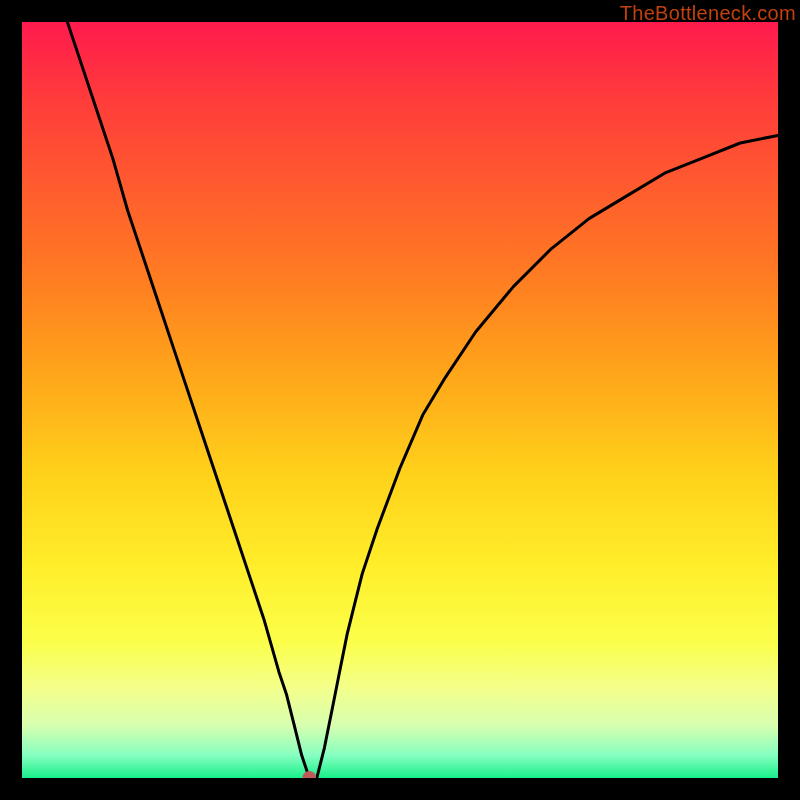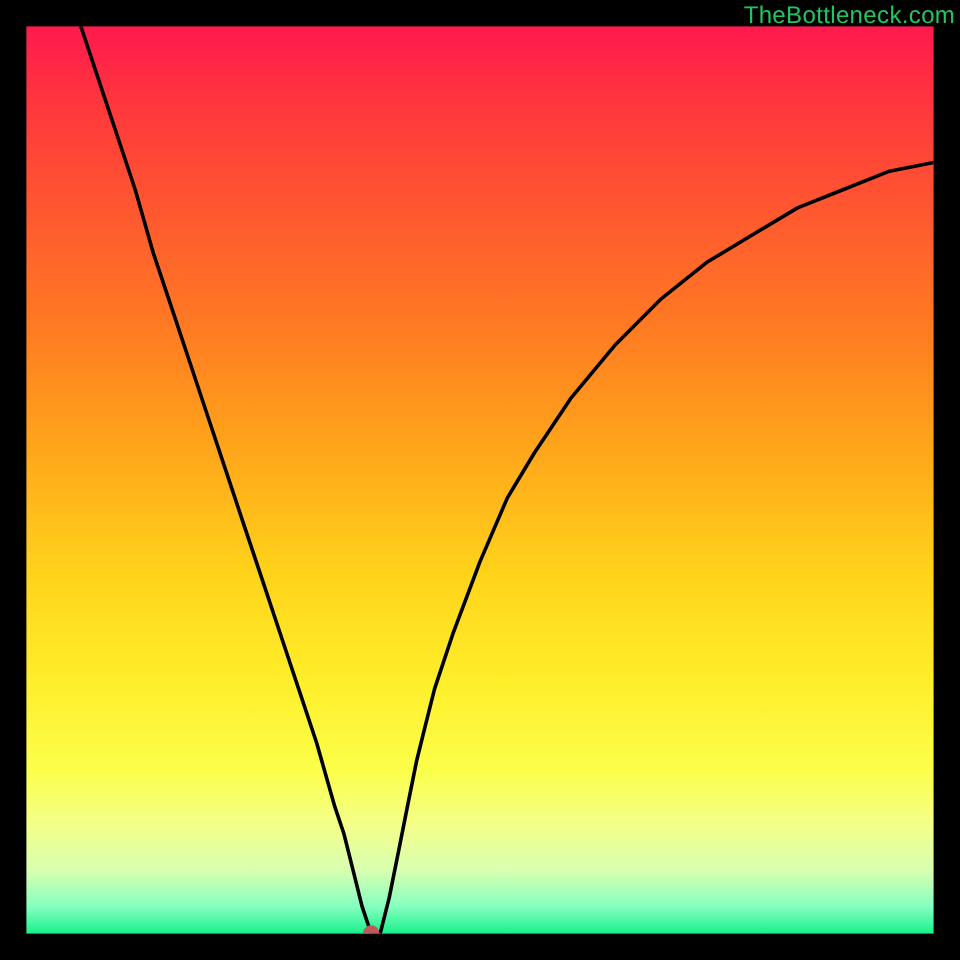--- a/index.html
+++ b/index.html
@@ -46,21 +46,21 @@
     top: 0;
     width: 756px;
     height: 756px;
   }
   .watermark {
     position: absolute;
     top: 2px;
     right: 4px;
     font-family: Arial, Helvetica, sans-serif;
     font-size: 20px;
-    color: #22c55e;
+    color: #c2410c;
     letter-spacing: 0.3px;
     user-select: none;
   }
 </style>
 </head>
 <body>
 
 <div class="frame">
   <div class="plot-bg"></div>
   <svg class="curve-svg" viewBox="0 0 756 756" preserveAspectRatio="none">

